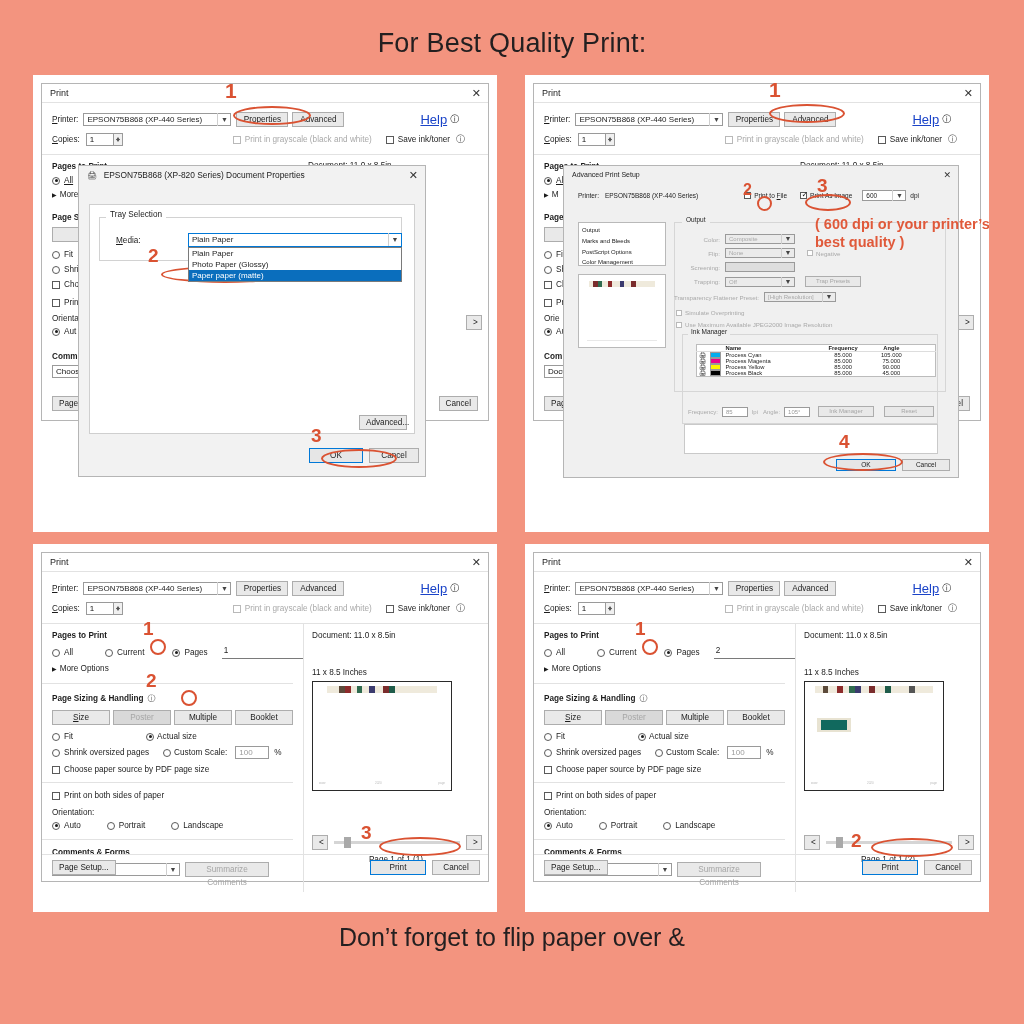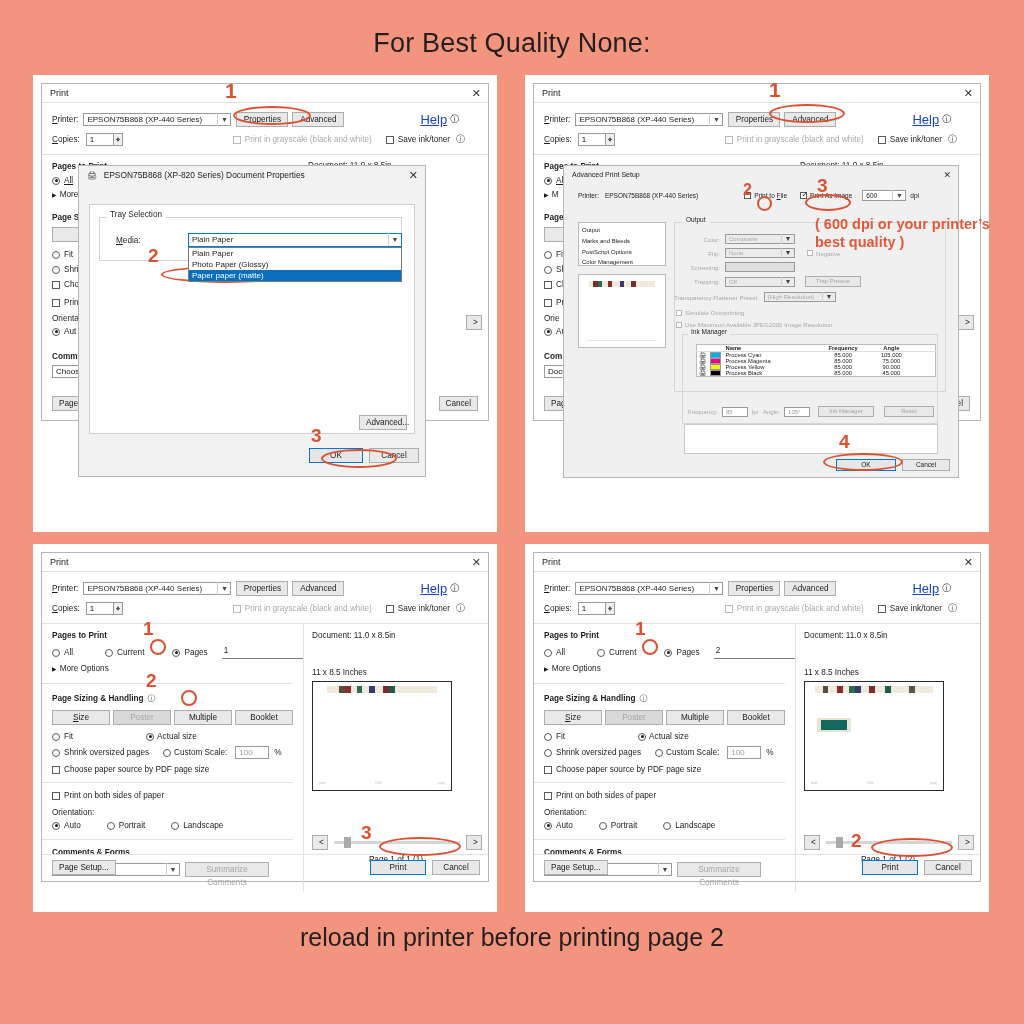--- a/index.html
+++ b/index.html
@@ -75,21 +75,21 @@
   
   .num{ position:absolute; color:#DA5232; font-weight:bold; font-family:"Liberation Sans",sans-serif; }
   .ellipse{ position:absolute; border:2.2px solid #DA5232; border-radius:50%; }
   .note{ position:absolute; color:#E0593A; font-weight:bold; line-height:1.25; }
 
   .prev-page{ background:#fff; border:1.5px solid #2a2a2a; position:relative; }
 </style>
 </head>
 <body>
 
-<div class="page-title">For Best Quality None:</div>
+<div class="page-title">For Best Quality Print:</div>
 
 <div class="panel" id="panel1">
 
   <div class="win" style="left:8px; top:8px; width:448px; height:338px;">
     <div class="win-title">
       <span>Print</span>
       <span class="x">✕</span>
     </div>
     <div class="sep"></div>
 
@@ -753,14 +753,14 @@
       <span>Cancel</span></div>
   </div>
 
   <div class="num" style="left:110px; top:74px; font-size:19px;">1</div>
   <div class="ellipse" style="left:117px; top:95px; width:16px; height:16px;"></div>
   <div class="num" style="left:326px; top:286px; font-size:19px;">2</div>
   <div class="ellipse" style="left:346px; top:294px; width:82px; height:19px;"></div>
 </div>
 
 <div class="footer-note">
-  <div>reload in printer before printing page 2</div>
+  <div>Don’t forget to flip paper over &amp;</div>
 </div>
 
 </body></html>

